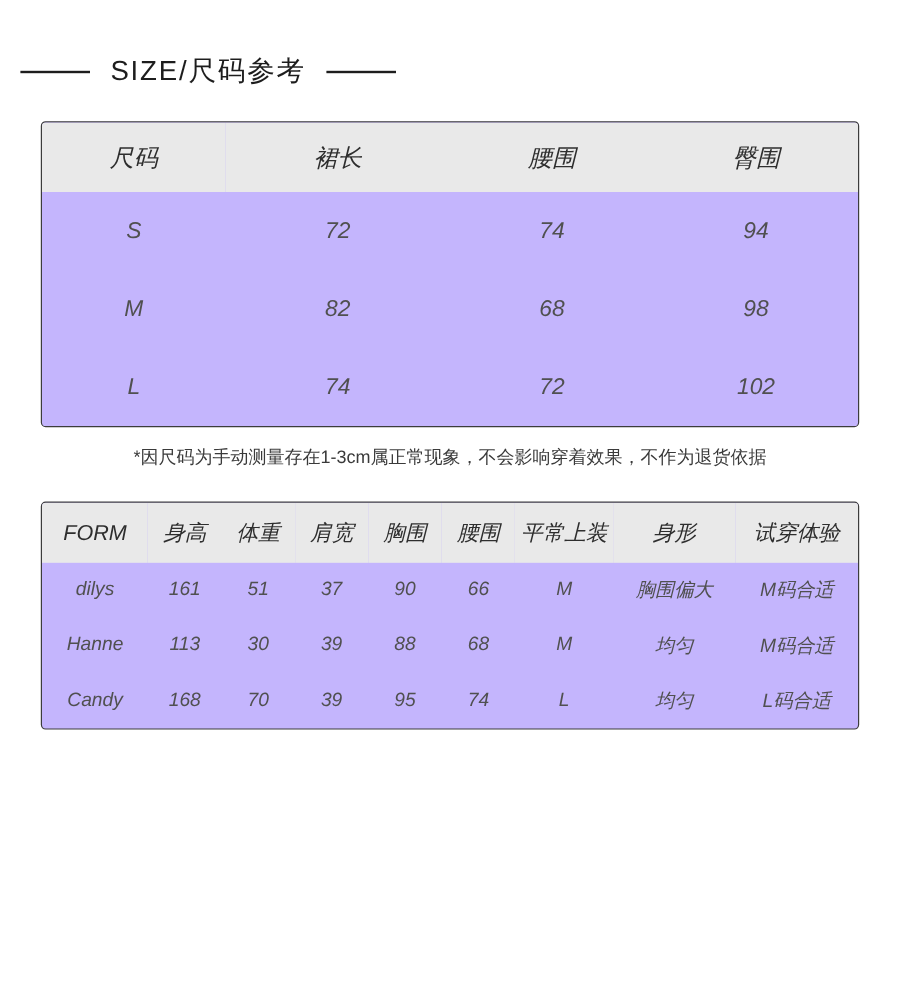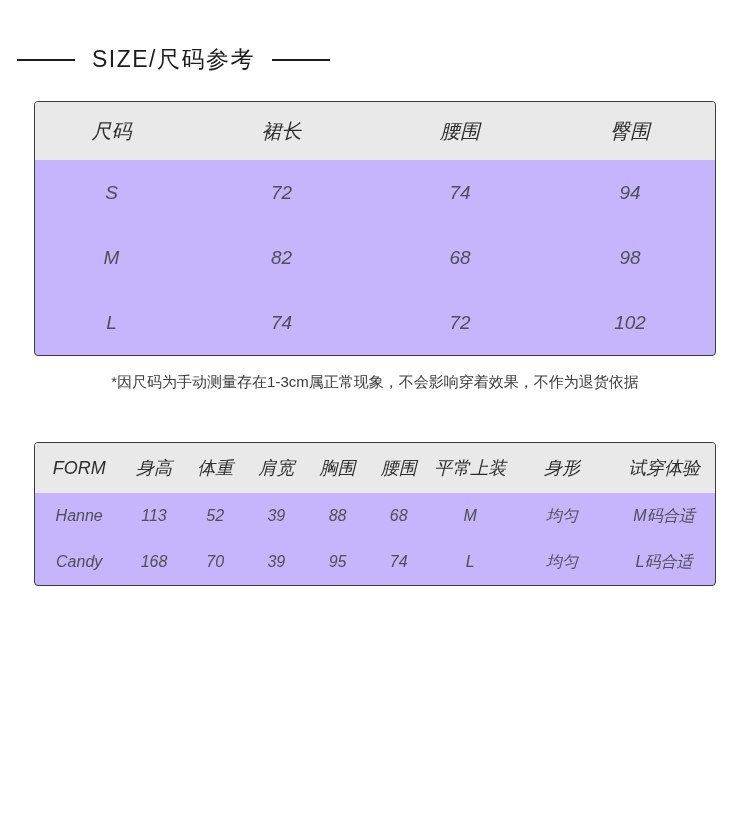--- a/index.html
+++ b/index.html
@@ -77,21 +77,21 @@
     color: var(--text-secondary);
     padding: 0;
   }
   .note {
     text-align: center;
     font-size: 15px;
     color: #3a3a3a;
     margin: 15px 0 0 0;
     line-height: 22px;
   }
-  .fit-frame { margin-top: 49px; }
+  .fit-frame { margin-top: 25px; }
   .fit-table th {
     height: 50px;
     background: var(--header-bg);
     font-size: 18px;
     font-weight: 500;
     color: var(--text-primary);
     padding: 0;
   }
   .fit-table td {
     height: 46px;
@@ -176,23 +176,34 @@
             <th>肩宽</th>
             <th>胸围</th>
             <th>腰围</th>
             <th>平常上装</th>
             <th>身形</th>
             <th>试穿体验</th>
           </tr>
       </thead>
       <tbody>
           <tr>
+            <td>dilys</td>
+            <td>161</td>
+            <td>51</td>
+            <td>37</td>
+            <td>90</td>
+            <td>66</td>
+            <td>M</td>
+            <td>胸围偏大</td>
+            <td>M码合适</td>
+          </tr>
+          <tr>
             <td>Hanne</td>
             <td>113</td>
-            <td>52</td>
+            <td>30</td>
             <td>39</td>
             <td>88</td>
             <td>68</td>
             <td>M</td>
             <td>均匀</td>
             <td>M码合适</td>
           </tr>
           <tr>
             <td>Candy</td>
             <td>168</td>

